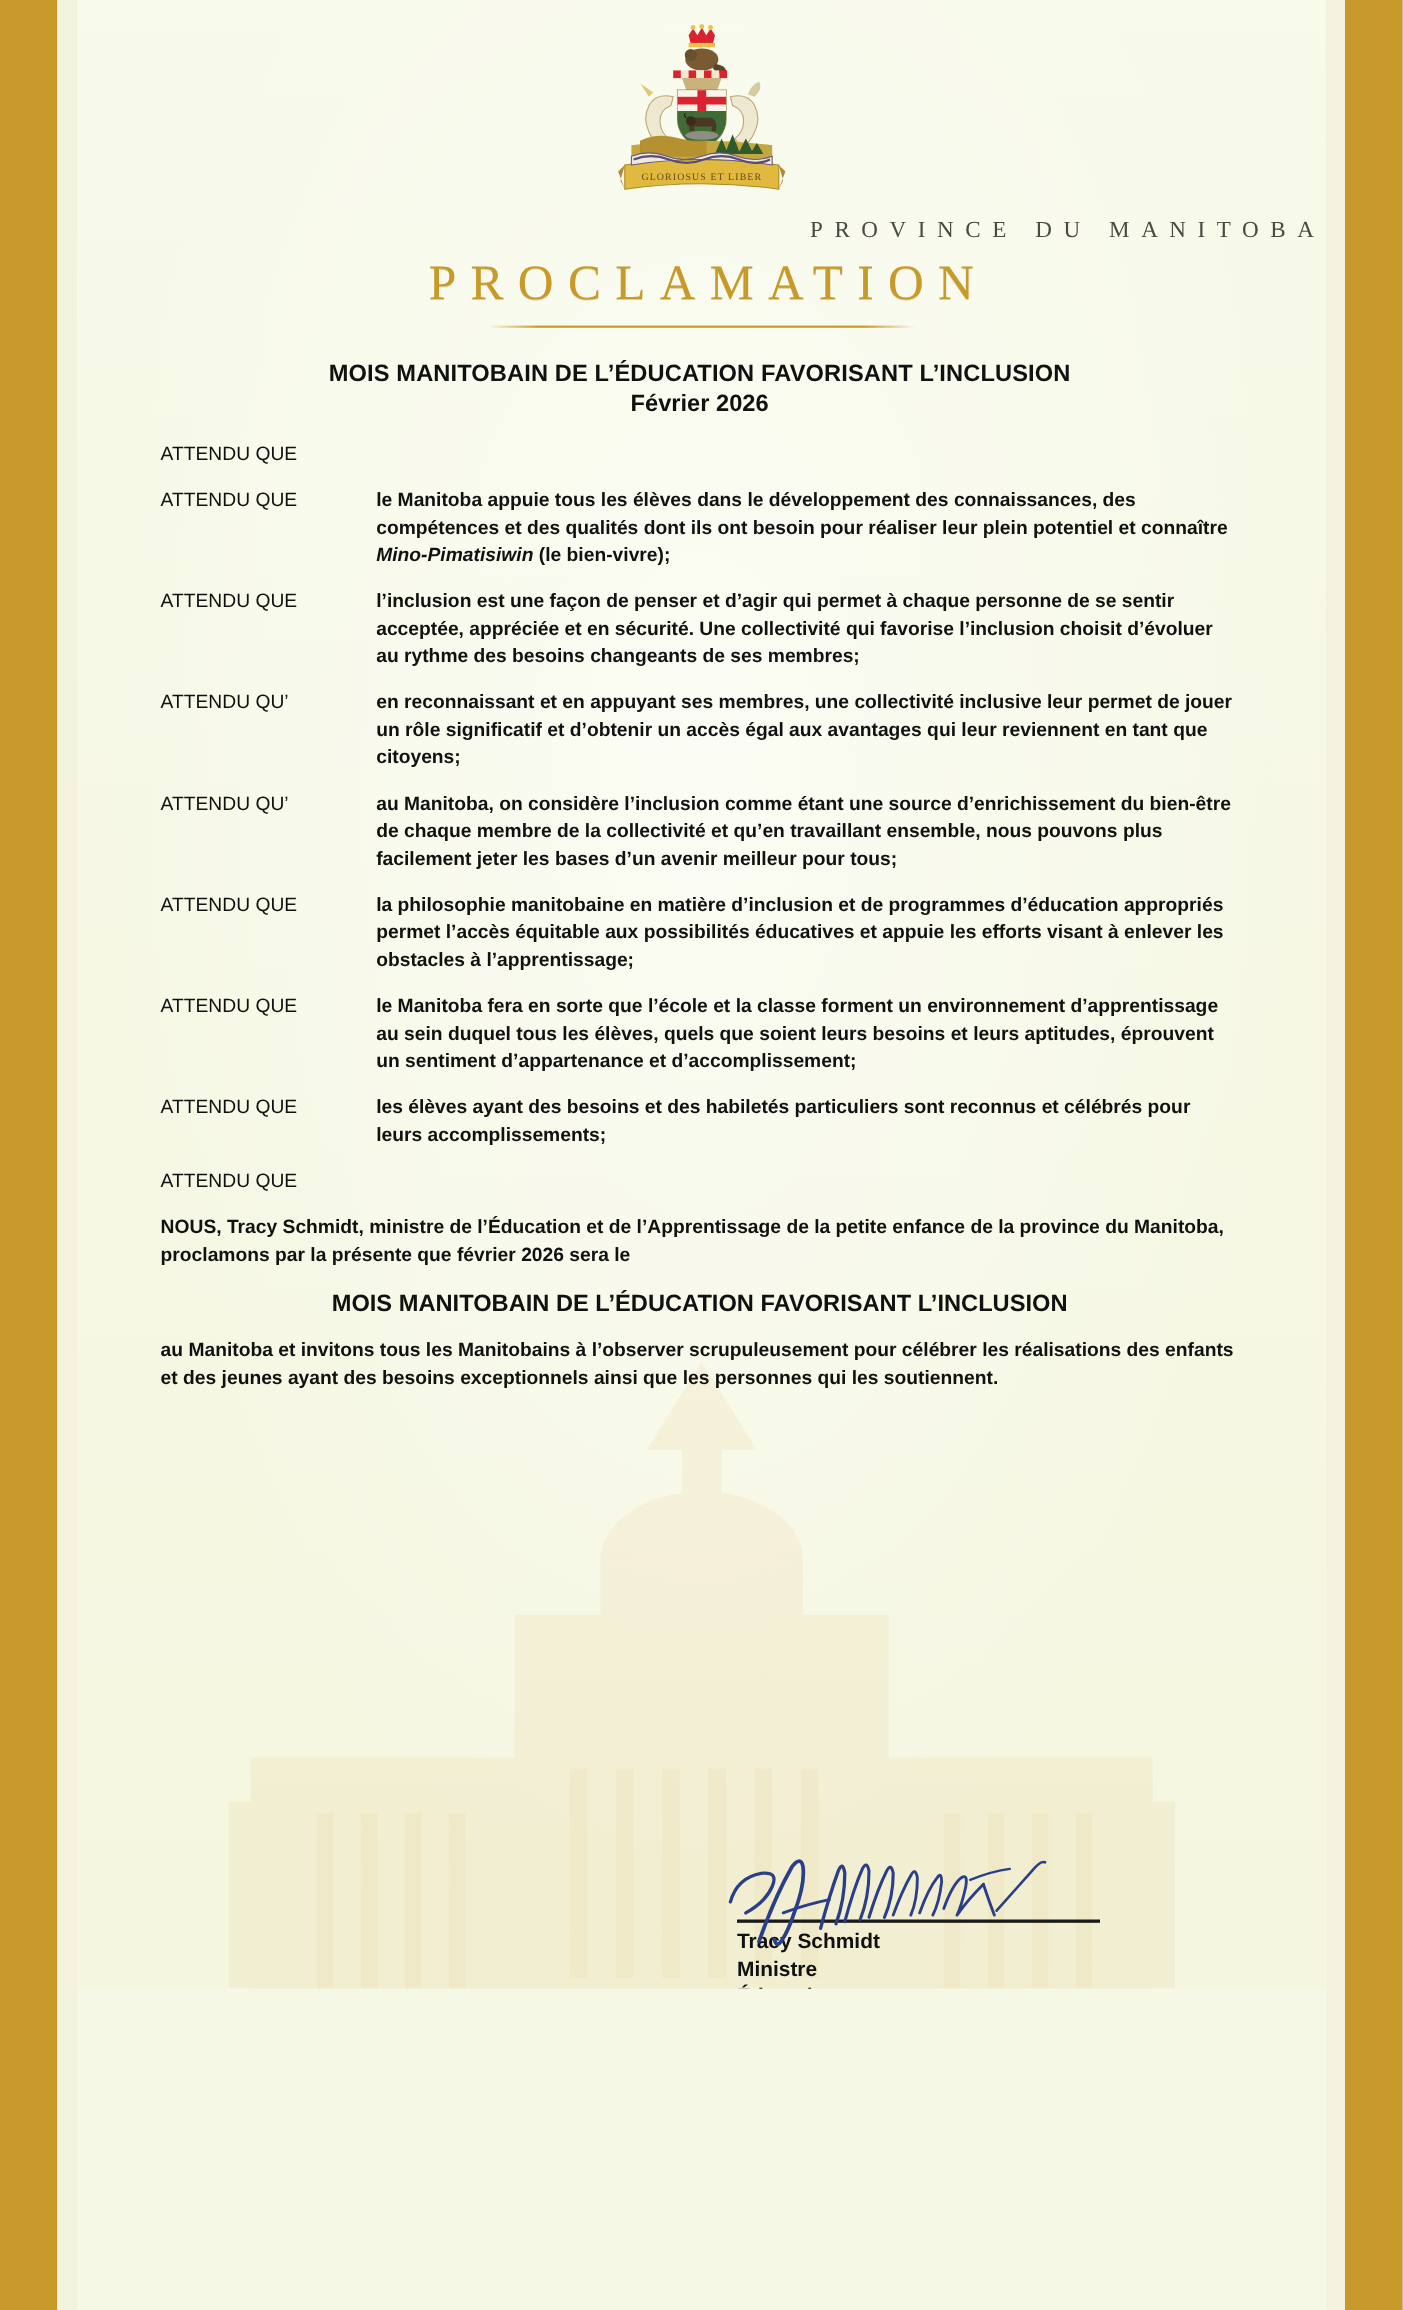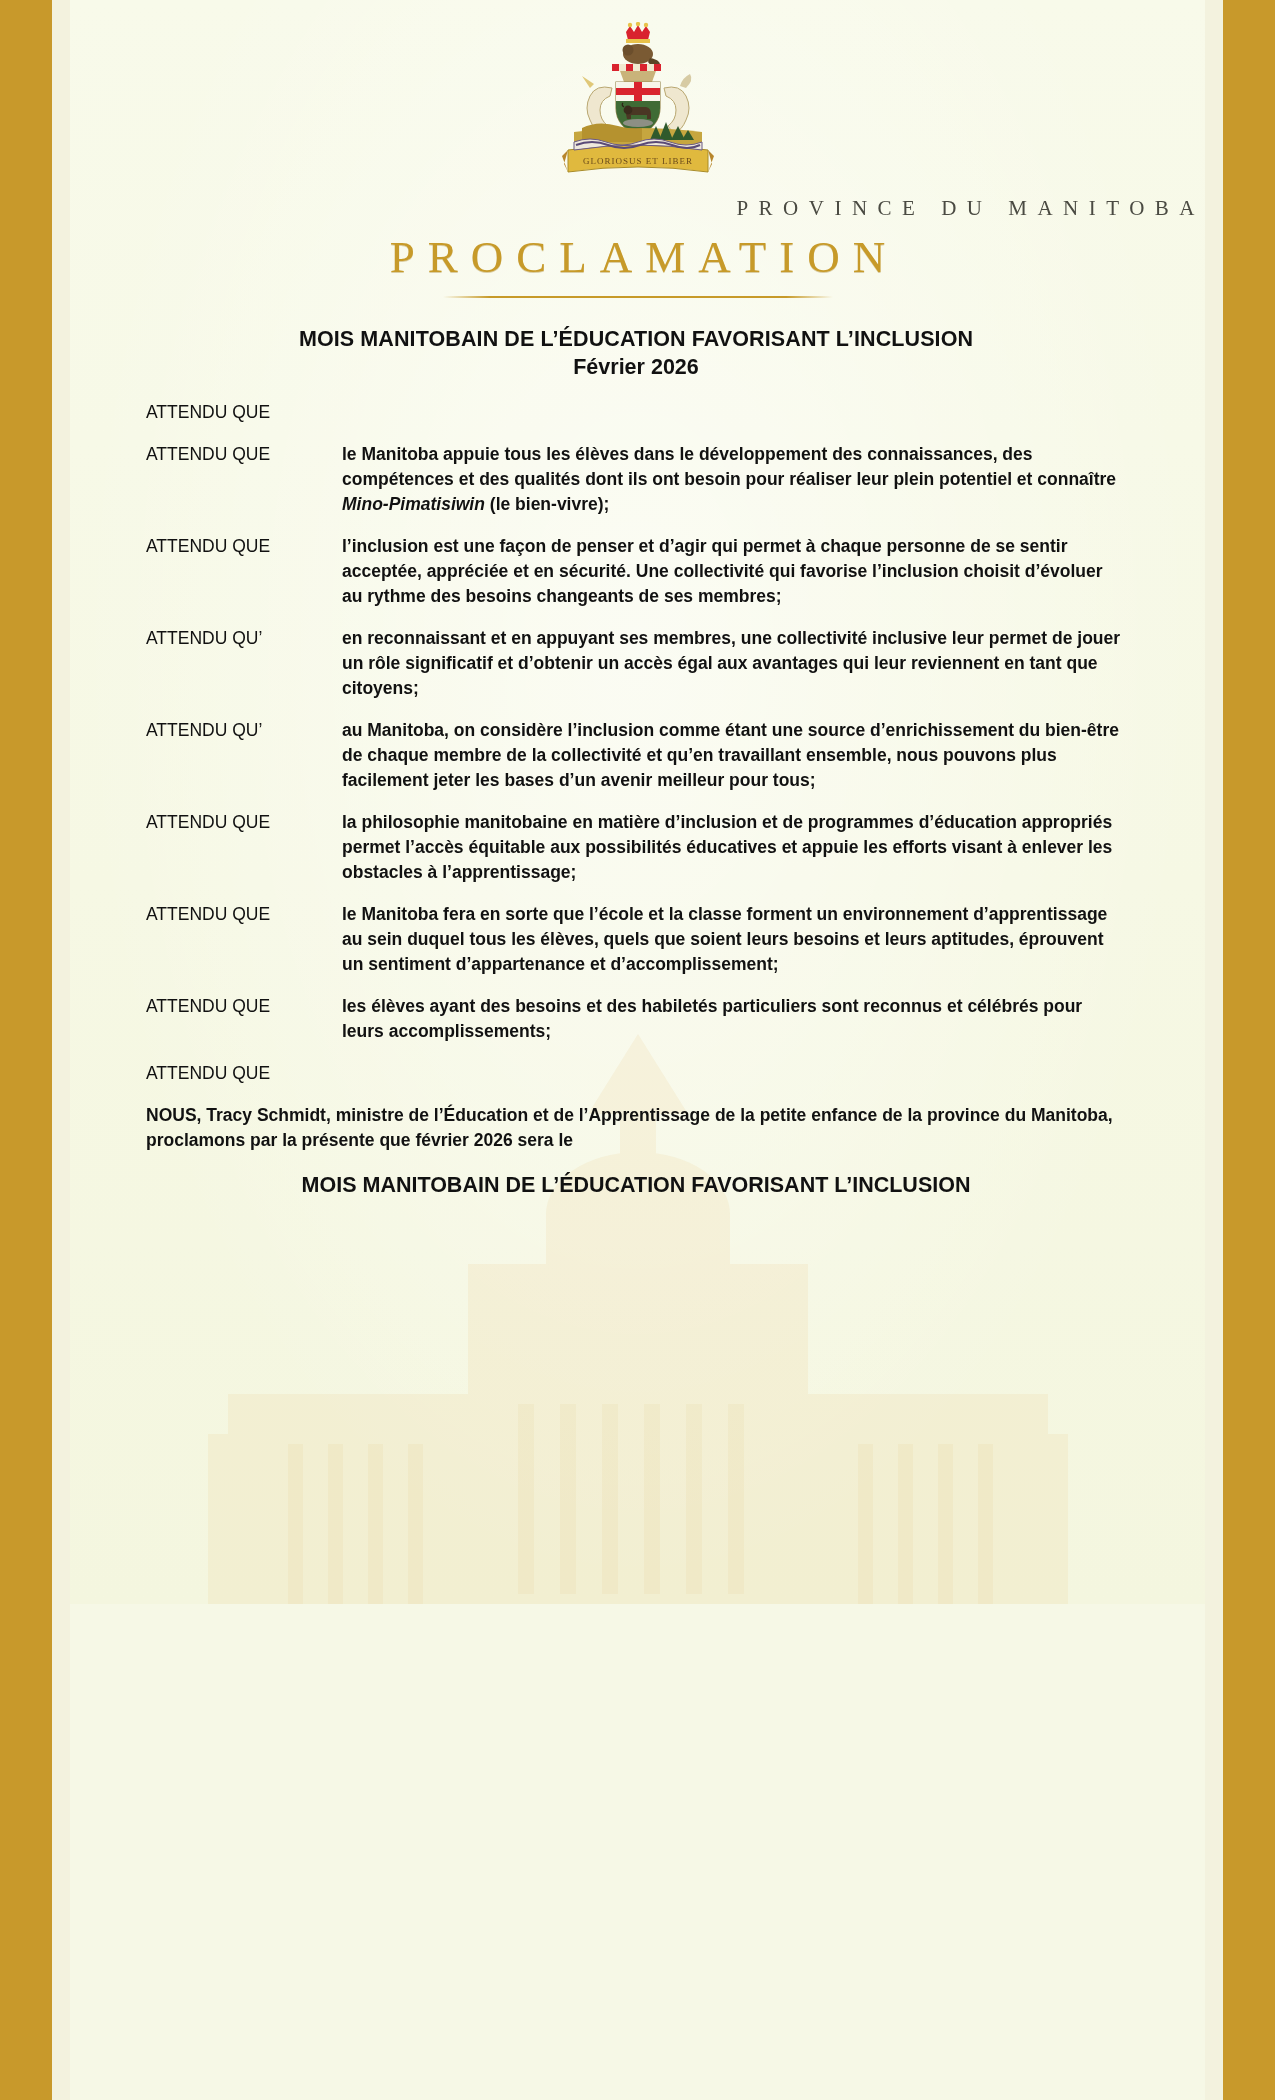--- a/index.html
+++ b/index.html
@@ -14,21 +14,21 @@
     background:
       linear-gradient(90deg,
         #c8992b 0px, #c8992b 52px,
         #f3f2de 52px, #f3f2de 70px,
         #f6f8e6 70px, #f6f8e6 1205px,
         #f3f2de 1205px, #f3f2de 1223px,
         #c8992b 1223px, #c8992b 1275px);
     overflow:hidden;
   }
   .sheet{
-    position:absolute;left:70px;top:0;width:1135px;height:1604px;
+    position:absolute;left:70px;top:0;width:1135px;height:1808px;
     background:#f7f9e7;
     overflow:hidden;
   }
   
   .paper-tone{
     position:absolute;inset:0;
     background:
       radial-gradient(ellipse at 50% 40%, rgba(255,255,255,.55) 0%, rgba(247,249,231,0) 70%),
       linear-gradient(180deg, #f8faea 0%, #f6f8e4 55%, #f4f6df 100%);
     pointer-events:none;
@@ -269,20 +269,21 @@
         </div>
 
         <div class="clause">
           <div class="clause-label">ATTENDU QUE</div>
         </div>
 
       </div>
 
       <div class="closing">NOUS, Tracy Schmidt, ministre de l’Éducation et de l’Apprentissage de la petite enfance de la province du Manitoba, proclamons par la présente que février 2026 sera le</div>
       <div class="closing-title">MOIS MANITOBAIN DE L’ÉDUCATION FAVORISANT L’INCLUSION</div>
+      <div class="closing2">au Manitoba et invitons tous les Manitobains à l’observer scrupuleusement pour célébrer les réalisations des enfants et des jeunes ayant des besoins exceptionnels ainsi que les personnes qui les soutiennent.</div>
     </div>
 
     <div class="sigblock">
       <svg class="sig-svg" viewBox="0 0 310 92">
         <g fill="none" stroke="#2a3f87" stroke-linecap="round" stroke-linejoin="round">
           <path d="M14 46 Q20 24 42 20 Q58 18 52 32 Q46 46 28 56" stroke-width="3"></path>
           <path d="M40 82 Q54 42 70 14 Q78 4 80 14 Q82 30 72 56 Q66 74 60 82 Q56 88 54 80" stroke-width="3.4"></path>
           <path d="M62 56 Q84 48 104 44" stroke-width="2.6"></path>
           <path d="M96 70 Q104 40 112 18 Q116 8 118 20 Q118 44 110 66" stroke-width="3"></path>
           <path d="M118 64 Q126 34 134 16 Q138 8 140 18 Q140 42 132 62" stroke-width="2.8"></path>

